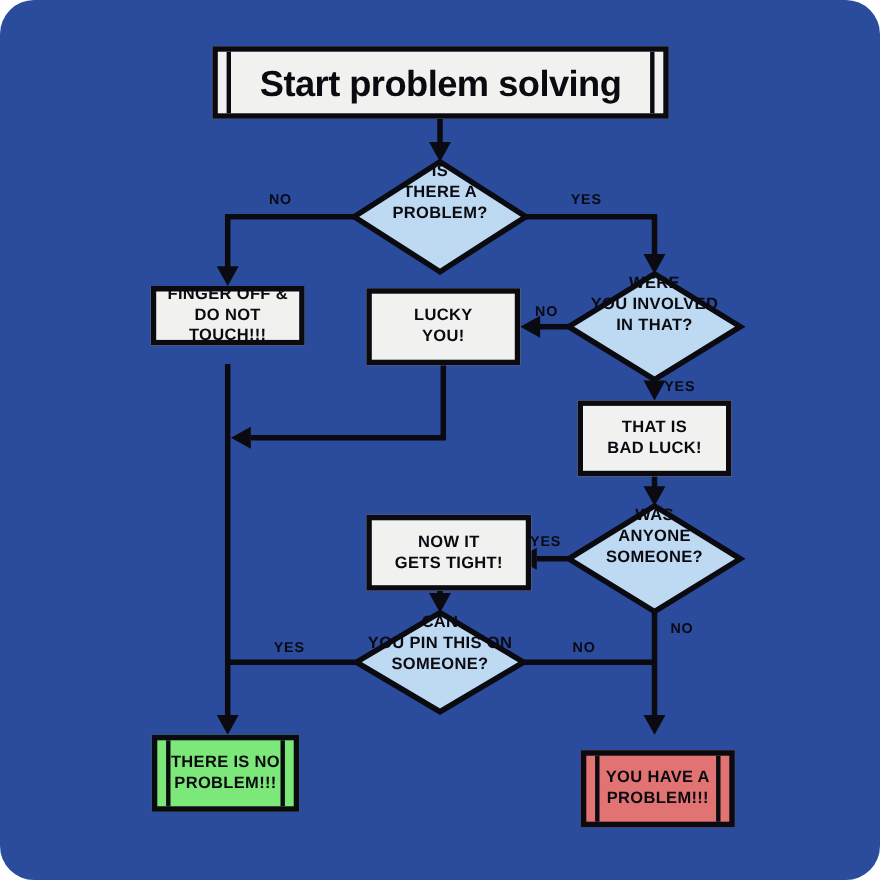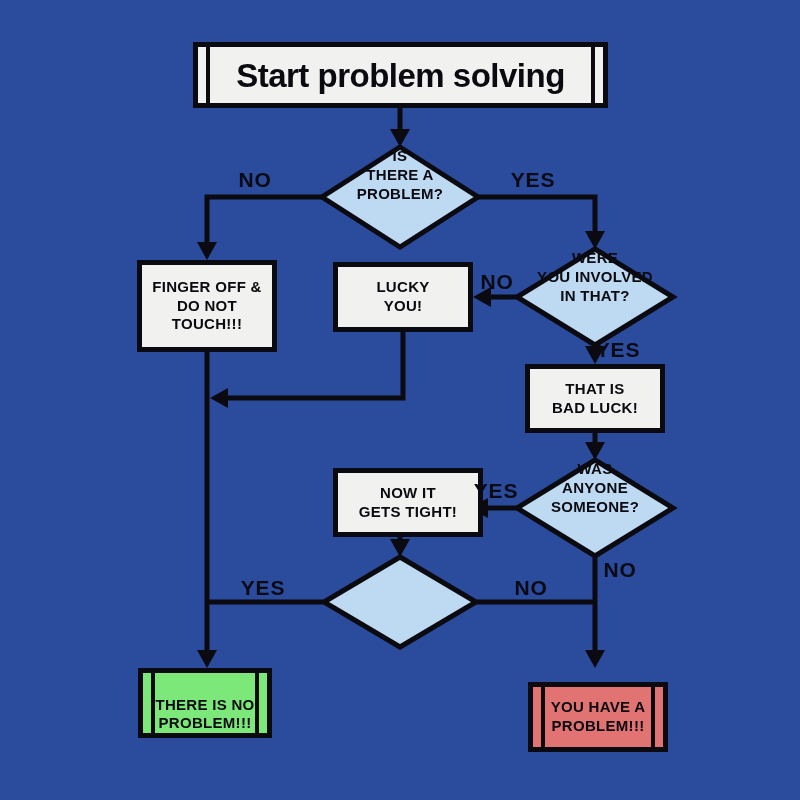--- a/index.html
+++ b/index.html
@@ -1,50 +1,51 @@
 <!DOCTYPE html>
 <html style="--bg: #2b4b9c; --line: #0a0a10; --diamond-fill: #bed9f2; --process-fill: #f1f1ef; --success-fill: #7de87a; --failure-fill: #e27373;"><head>
 <meta charset="utf-8">
 <style>
   html,body{margin:0;padding:0;}
   body{font-family:"Liberation Sans",sans-serif;}
   .canvas{
     position:relative;width:800px;height:800px;overflow:hidden;
     background:var(--bg,#2b4b9c);
+    border-radius:31px;
   }
   svg.wires{position:absolute;left:0;top:0;width:800px;height:800px;}
   svg.wires path{stroke:var(--line,#0a0a10);stroke-width:5;fill:none;}
   svg.wires polygon.arrow{fill:var(--line,#0a0a10);stroke:none;}
   svg.wires polygon.diamond{fill:var(--diamond-fill,#bed9f2);stroke:var(--line,#0a0a10);stroke-width:5;stroke-linejoin:miter;}
 
   .node{
     position:absolute;box-sizing:border-box;
     border:5px solid var(--line,#0a0a10);
     display:flex;align-items:center;justify-content:center;
     text-align:center;font-weight:bold;color:var(--line,#0a0a10);
     white-space:pre-line;font-size:15px;line-height:1.25;letter-spacing:.3px;
   }
   .process{background:var(--process-fill,#f1f1ef);}
-  .terminal-green{background:var(--success-fill,#7de87a);align-items:flex-end;}
+  .terminal-green{background:var(--success-fill,#7de87a);}
   .terminal-red{background:var(--failure-fill,#e27373);margin-top:14px;}
   .start{background:var(--process-fill,#f1f1ef);font-size:33px;letter-spacing:-.5px;line-height:1;}
   .dbl::before,.dbl::after{
     content:"";position:absolute;top:0;bottom:0;width:4px;background:var(--line,#0a0a10);
   }
   .dbl::before{left:8px;}
   .dbl::after{right:8px;}
 
   .dlabel{
     position:absolute;display:flex;align-items:flex-start;justify-content:center;
     text-align:center;font-weight:bold;color:var(--line,#0a0a10);
     white-space:pre-line;font-size:15px;line-height:1.25;letter-spacing:.3px;
   }
   .elabel{
     position:absolute;display:flex;align-items:center;justify-content:center;
-    font-weight:bold;color:#0a0a14;font-size:21px;letter-spacing:.8px;
+    font-weight:bold;color:#0a0a14;font-size:13px;letter-spacing:.8px;
   }
 </style>
 </head>
 <body>
 
 <div class="canvas">
 
   <svg class="wires" viewBox="0 0 800 800">
 
     <path d="M400 108 V133"></path>
@@ -76,21 +77,21 @@
     <polygon class="arrow" points="585,650 605,650 595,668"></polygon>
     <polygon class="arrow" points="390,539 410,539 400,557"></polygon>
     <polygon class="arrow" points="228,388 228,408 210,398"></polygon>
     <polygon class="arrow" points="197,650 217,650 207,668"></polygon>
   </svg>
 
   <div class="node start dbl" style="left:193px;top:42px;width:415px;height:66px;">
     <span>Start problem solving</span>
   </div>
 
-  <div class="node process" style="left:137px;top:260px;width:140px;height:92px;">
+  <div class="node process" style="left:137px;top:260px;width:140px;height:54px;">
     <span>FINGER OFF &amp;
 DO NOT
 TOUCH!!!</span>
   </div>
 
   <div class="node process" style="left:333px;top:262px;width:140px;height:70px;">
     <span>LUCKY
 YOU!</span>
   </div>
 
@@ -125,20 +126,25 @@
 YOU INVOLVED
 IN THAT?</span>
   </div>
 
   <div class="dlabel" style="left:517px;top:460px;width:156px;height:96px;">
     <span>WAS
 ANYONE
 SOMEONE?</span>
   </div>
 
+  <div class="dlabel" style="left:324px;top:557px;width:152px;height:90px;">
+    <span>CAN
+YOU PIN THIS ON
+SOMEONE?</span>
+  </div>
 
   <div class="elabel" style="left:230px;top:170px;width:50px;height:20px;">NO</div>
   <div class="elabel" style="left:508px;top:170px;width:50px;height:20px;">YES</div>
   <div class="elabel" style="left:477px;top:272px;width:40px;height:20px;">NO</div>
   <div class="elabel" style="left:596px;top:340px;width:44px;height:20px;">YES</div>
   <div class="elabel" style="left:474px;top:481px;width:44px;height:20px;">YES</div>
   <div class="elabel" style="left:600px;top:560px;width:40px;height:20px;">NO</div>
   <div class="elabel" style="left:240px;top:578px;width:46px;height:20px;">YES</div>
   <div class="elabel" style="left:511px;top:578px;width:40px;height:20px;">NO</div>
 

